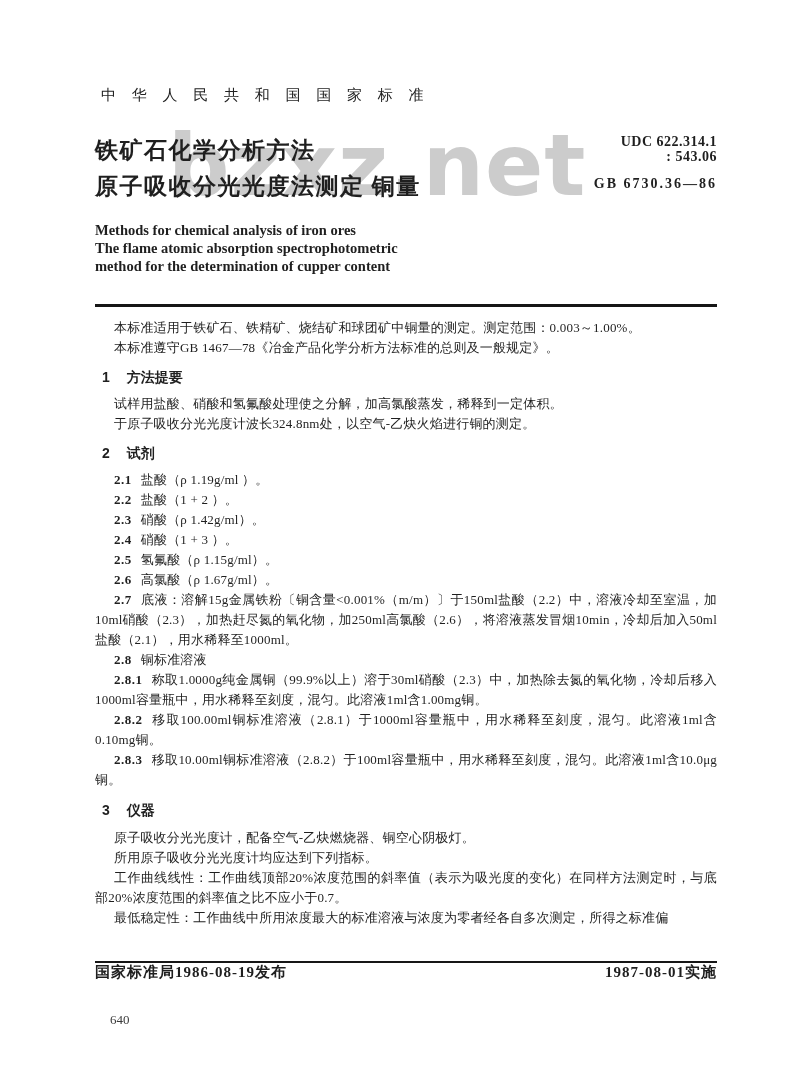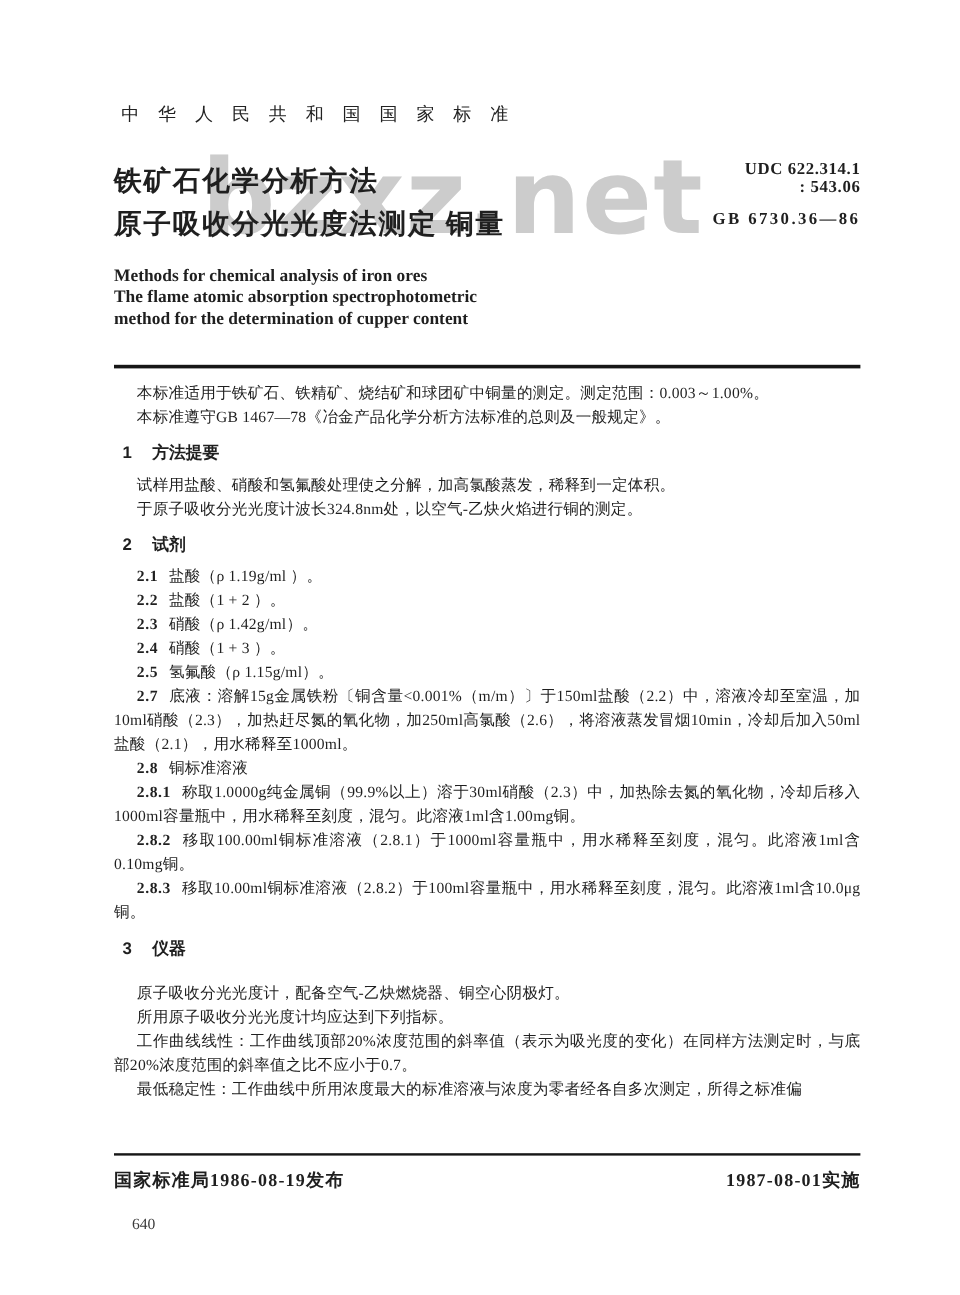--- a/index.html
+++ b/index.html
@@ -78,38 +78,37 @@
   }
   .bp.first { margin-top: 11px; }
   .sec {
     margin: 9px 0 7px 0;
     font-size: 14px;
     line-height: 20px;
     font-weight: 700;
     font-family: "Liberation Sans", sans-serif;
     padding-left: 7px;
   }
-  .sec.last { margin: 10px 0 18px 0; }
+  .sec.last { margin: 10px 0 8px 0; }
   .sec-num { margin-right: 17px; }
   .inum {
     font-weight: 700;
     font-family: Liberation Serif, serif;
     margin-right: 9px;
     letter-spacing: 0.5px;
   }
   .footer {
     position: absolute;
     left: 95px;
     top: 961px;
     width: 622px;
     z-index: 1;
   }
   .rule-bottom { height: 2px; background: #161616; width: 622px; }
   .footer-row {
-    margin-top: 11px;
     display: flex;
     justify-content: space-between;
     font-weight: 700;
     font-size: 15px;
     letter-spacing: 1px;
   }
   .page-number {
     position: absolute;
     left: 110px;
     top: 1012px;
@@ -158,20 +157,21 @@
     <p class="bp">于原子吸收分光光度计波长324.8nm处，以空气-乙炔火焰进行铜的测定。</p>
 
     <h2 class="sec">
       <span class="sec-num">2</span><span>试剂</span>
     </h2>
     <p class="bp"><span class="inum">2.1</span><span>盐酸（ρ 1.19g/ml ）。</span></p>
     <p class="bp"><span class="inum">2.2</span><span>盐酸（1 + 2 ）。</span></p>
     <p class="bp"><span class="inum">2.3</span><span>硝酸（ρ 1.42g/ml）。</span></p>
     <p class="bp"><span class="inum">2.4</span><span>硝酸（1 + 3 ）。</span></p>
     <p class="bp"><span class="inum">2.5</span><span>氢氟酸（ρ 1.15g/ml）。</span></p>
+    <p class="bp"><span class="inum">2.6</span><span>高氯酸（ρ 1.67g/ml）。</span></p>
     <p class="bp"><span class="inum">2.7</span><span>底液：溶解15g金属铁粉〔铜含量&lt;0.001%（m/m）〕于150ml盐酸（2.2）中，溶液冷却至室温，加10ml硝酸（2.3），加热赶尽氮的氧化物，加250ml高氯酸（2.6），将溶液蒸发冒烟10min，冷却后加入50ml盐酸（2.1），用水稀释至1000ml。</span></p>
     <p class="bp"><span class="inum">2.8</span><span>铜标准溶液</span></p>
     <p class="bp"><span class="inum">2.8.1</span><span>称取1.0000g纯金属铜（99.9%以上）溶于30ml硝酸（2.3）中，加热除去氮的氧化物，冷却后移入1000ml容量瓶中，用水稀释至刻度，混匀。此溶液1ml含1.00mg铜。</span></p>
     <p class="bp"><span class="inum">2.8.2</span><span>移取100.00ml铜标准溶液（2.8.1）于1000ml容量瓶中，用水稀释至刻度，混匀。此溶液1ml含0.10mg铜。</span></p>
     <p class="bp"><span class="inum">2.8.3</span><span>移取10.00ml铜标准溶液（2.8.2）于100ml容量瓶中，用水稀释至刻度，混匀。此溶液1ml含10.0μg铜。</span></p>
 
     <h2 class="sec last">
       <span class="sec-num">3</span><span>仪器</span>
     </h2>
     <p class="bp">原子吸收分光光度计，配备空气-乙炔燃烧器、铜空心阴极灯。</p>

